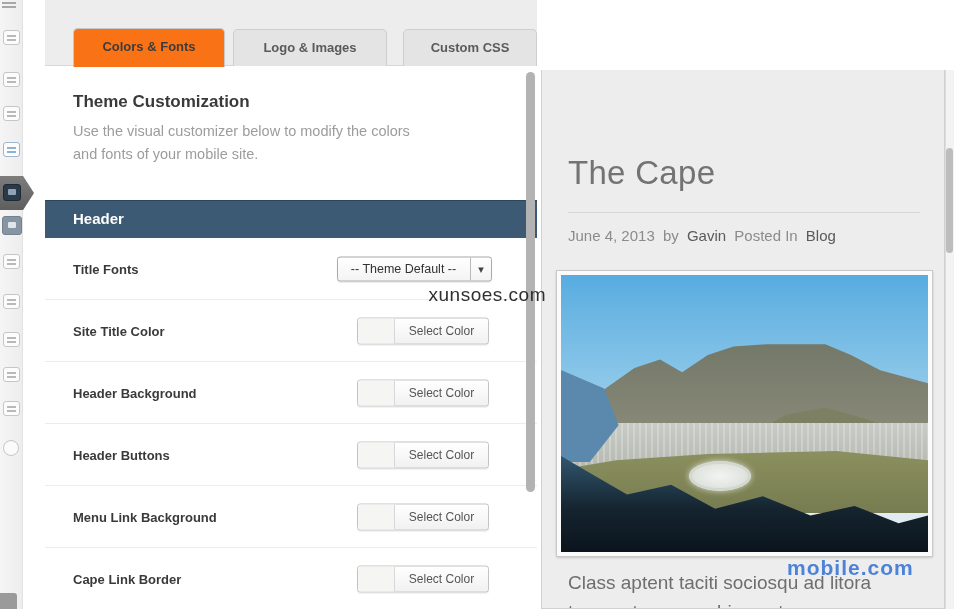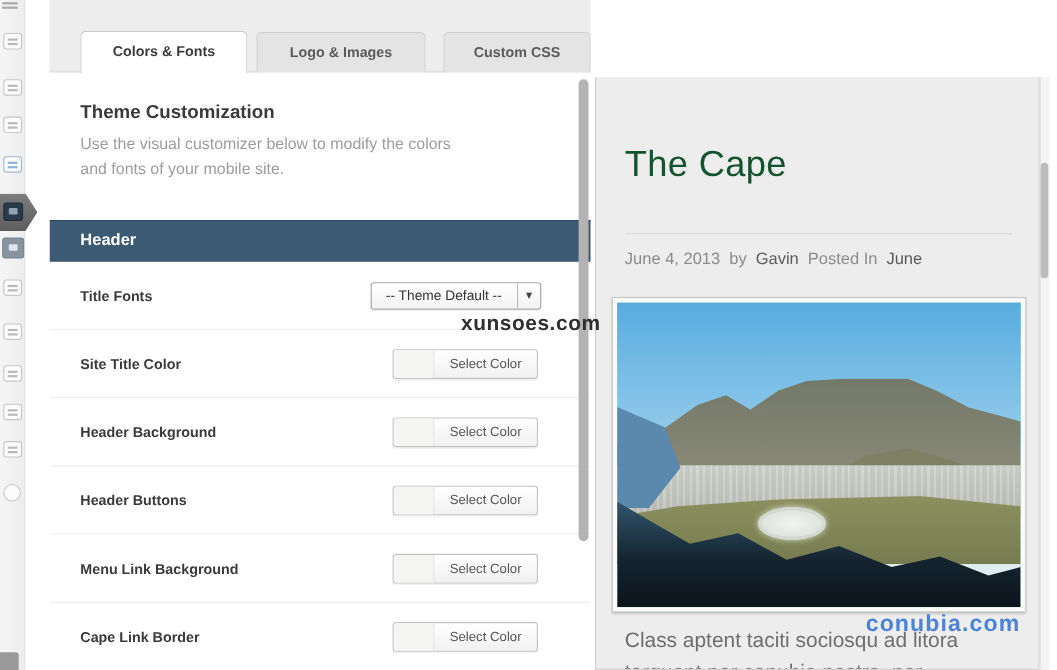--- a/index.html
+++ b/index.html
@@ -29,21 +29,21 @@
   #wp-collapse{position:absolute;left:3px;top:440px;width:16px;height:16px;border:1px solid #c6c6c6;
                border-radius:50%;background:#fbfbfb;box-sizing:border-box;}
   #wp-footer-block{position:absolute;left:0;top:593px;width:17px;height:16px;background:#9a9a9a;border-radius:0 3px 0 0;}
 
   
   #tab-band{position:absolute;left:45px;top:0;width:492px;height:66px;background:#ededed;
             border-bottom:1px solid #d6d6d6;box-sizing:border-box;}
   .tab{position:absolute;top:29px;height:37px;box-sizing:border-box;border:1px solid #cecece;border-bottom:none;
        border-radius:5px 5px 0 0;background:#e4e4e4;color:#5a5a5a;font-weight:bold;font-size:13px;
        text-align:center;line-height:36px;cursor:pointer;}
-  .tab.active{top:28px;height:39px;background:#ffffff;border-color:#c8c8c8;color:#3c3c3c;z-index:3;}
+  .tab.active{top:28px;height:39px;background:#f97316;border-color:#c8c8c8;color:#3c3c3c;z-index:3;}
   #tab1{left:28px;width:152px;}
   #tab2{left:188px;width:154px;}
   #tab3{left:358px;width:134px;}
 
   #panel{position:absolute;left:45px;top:66px;width:492px;height:543px;background:#fff;overflow:hidden;}
   #panel-title{position:absolute;left:28px;top:26px;font-size:17px;font-weight:bold;color:#3a3a3a;}
   #panel-desc{position:absolute;left:28px;top:54px;font-size:14.5px;color:#9c9c9c;line-height:23px;}
 
   #section-bar{position:absolute;left:0;top:134px;width:492px;height:38px;background:#3d5a74;
                border-top:1px solid #2c4660;box-sizing:border-box;}
@@ -67,39 +67,39 @@
              border:1px solid #c3c3c3;border-radius:3px;box-sizing:border-box;cursor:pointer;
              box-shadow:0 1px 1px rgba(0,0,0,.06);font-family:inherit;}
   .swatch{width:36px;background:#f5f5f4;border-right:1px solid #d8d8d8;border-radius:2px 0 0 2px;}
   .btn-text{flex:1;font-size:12px;color:#555;line-height:25px;text-align:center;}
 
   #panel-scrollbar{position:absolute;left:526px;top:72px;width:9px;height:420px;background:#b3b3b3;
                    border-radius:5px;cursor:pointer;}
 
   
   #wm-left{position:absolute;left:396px;top:284px;width:150px;text-align:right;
-           font-size:19px;font-weight:bold;color:#2f2f2f;letter-spacing:.5px;z-index:50;}
+           font-size:19px;font-weight:normal;color:#2f2f2f;letter-spacing:.5px;z-index:50;}
   #wm-right{position:absolute;left:787px;top:556px;font-size:21px;font-weight:bold;color:#4d82d9;
             letter-spacing:1px;z-index:50;}
 
   
   #preview{position:absolute;left:541px;top:70px;width:404px;height:539px;background:#ededed;
            border:1px solid #d0d0d0;border-top:none;box-sizing:border-box;overflow:hidden;}
   #preview-header{position:absolute;left:0;top:0;width:100%;height:58px;
                   background:linear-gradient(180deg,#3a5068,#33485c);
                   border-top:1px solid #24354a;border-bottom:1px solid #2a3c4e;box-sizing:border-box;}
   #preview-title{position:absolute;left:0;right:0;top:0;text-align:center;line-height:57px;
                  color:#e9eef3;font-size:21px;font-weight:500;letter-spacing:.5px;}
   #hdr-icon{position:absolute;left:12px;top:15px;width:27px;height:27px;background:#98a3ae;border-radius:5px;cursor:pointer;}
   #hdr-icon .door{position:absolute;left:8px;top:5px;width:13px;height:17px;background:#2c3e50;border-radius:3px;}
   #hdr-icon .notch{position:absolute;left:5px;top:11px;width:7px;height:5px;background:#98a3ae;border-radius:1px;}
   #hamburger{position:absolute;right:14px;top:18px;width:27px;cursor:pointer;}
   #hamburger div{height:4px;background:#a9b6c2;border-radius:1px;margin-bottom:4px;}
 
-  #post-title{position:absolute;left:26px;top:60px;font-size:33px;color:#14532d;font-weight:400;letter-spacing:.3px;}
+  #post-title{position:absolute;left:26px;top:84px;font-size:33px;color:#737373;font-weight:400;letter-spacing:.3px;}
   #post-divider{position:absolute;left:26px;top:142px;width:352px;height:1px;background:#d7d7d7;}
   #post-meta{position:absolute;left:26px;top:157px;font-size:15px;color:#8b8b8b;white-space:nowrap;}
   #post-meta span{margin-right:4px;margin-top:24px;}
   #post-meta .link{color:#5a5a5a;cursor:pointer;}
 
   #photo{position:absolute;left:15px;top:201px;width:375px;height:285px;box-sizing:border-box;
          border:4px solid #fbfbfb;outline:1px solid #c8c8c8;box-shadow:0 1px 3px rgba(0,0,0,.3);background:#9db;}
   #photo-art{position:absolute;inset:0;overflow:hidden;filter:blur(.5px);}
   .ph-sky{position:absolute;inset:0;background:linear-gradient(180deg,#58ace0 0%,#8ec8e9 40%,#cfe7f4 60%,#e0ecf1 70%);}
   .ph-mtn{position:absolute;left:0;top:52px;width:100%;height:108px;
@@ -247,33 +247,33 @@
           <span class="swatch"></span>
           <span class="btn-text">Select Color</span>
         </button>
       </div>
     </div>
   </div>
 
   <div id="panel-scrollbar"></div>
 
   <div id="wm-left">xunsoes.com</div>
-  <div id="wm-right">conubia.com</div>
+  <div id="wm-right">mobile.com</div>
 
   <div id="preview">
 
     <div id="post-title">The Cape</div>
     <div id="post-divider"></div>
 
     <div id="post-meta">
       <span>June 4, 2013</span>
       <span>by</span>
       <span class="link">Gavin</span>
       <span>Posted In</span>
-      <span class="link">June</span>
+      <span class="link">Blog</span>
     </div>
 
     <div id="photo">
       <div id="photo-art">
         <div class="ph-sky"></div>
         <div class="ph-mtn"></div>
         <div class="ph-ridge"></div>
         <div class="ph-city"></div>
         <div class="ph-bay"></div>
         <div class="ph-green"></div>

